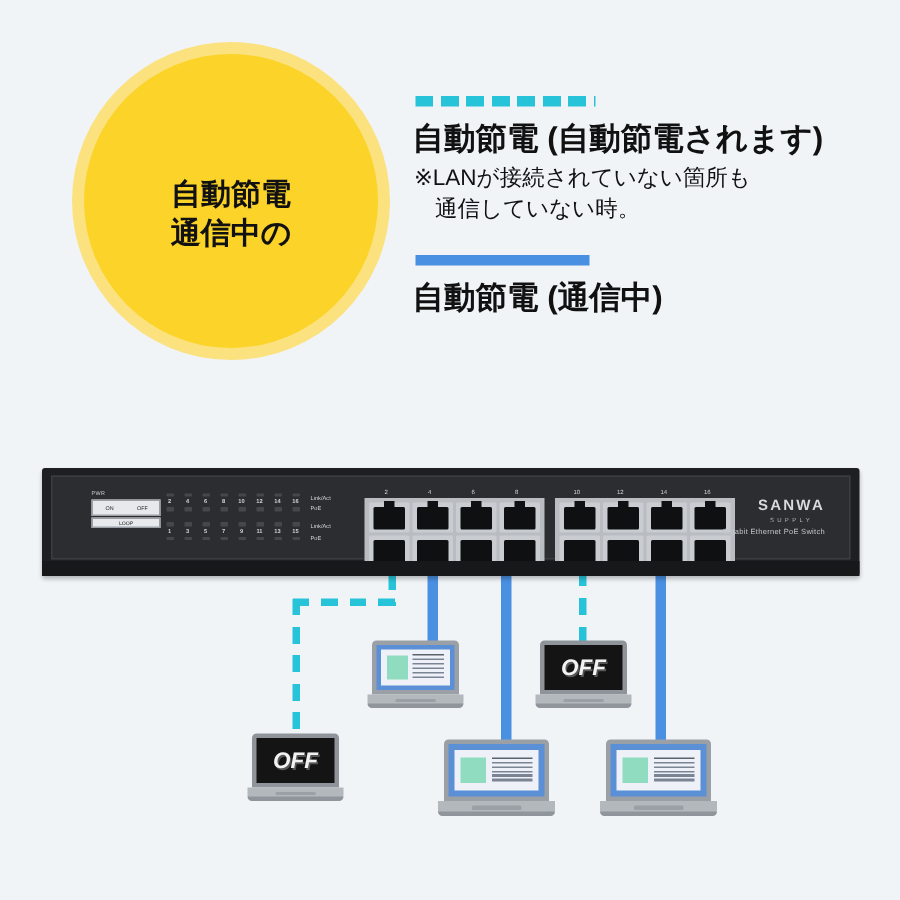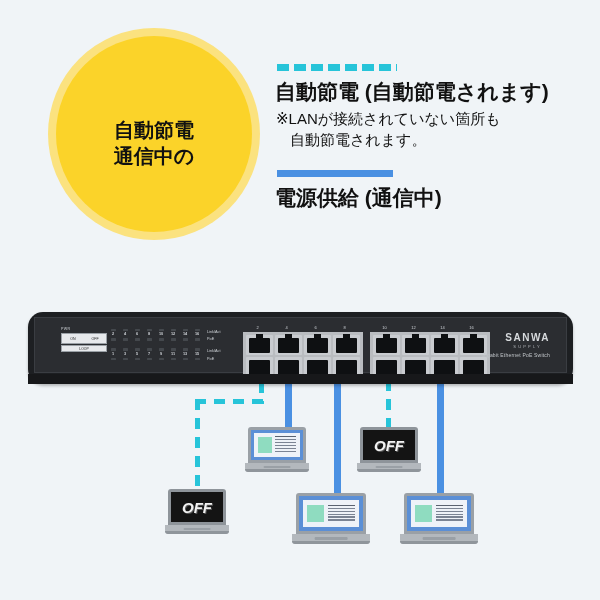--- a/index.html
+++ b/index.html
@@ -74,21 +74,21 @@
     background: repeating-linear-gradient(to right,
       #27c4d9 0px, #27c4d9 11px, transparent 11px, transparent 19px);
   }
   .cable.teal { background: #27c4d9; }
 
   
   .switch {
     position: absolute; left: 28px; top: 312px;
     width: 545px; height: 72px;
     background: #1d1f22;
-    border-radius: 15px;
+    border-radius: 2px;
     box-shadow: 0 2px 3px rgba(0,0,0,.25);
   }
   .switch-face {
     position: absolute; left: 6px; top: 5px; right: 6px; bottom: 11px;
     background: #2b2d31;
     border: 1px solid #3a3d42;
   }
   .switch-foot {
     position: absolute; left: 0; bottom: 0; width: 100%; height: 10px;
     background: #17181a;
@@ -220,24 +220,24 @@
   <div class="circle"></div>
   <div class="circle-lines">
     <div>自動節電</div>
     <div>通信中の</div>
   </div>
 
   <div class="dash-rule"></div>
   <div class="head1">自動節電 (自動節電されます)</div>
   <div class="note">
     <div>※LANが接続されていない箇所も</div>
-    <div class="indent">自動節電されます。</div>
+    <div class="indent">通信していない時。</div>
   </div>
   <div class="solid-rule"></div>
-  <div class="head2">電源供給 (通信中)</div>
+  <div class="head2">自動節電 (通信中)</div>
 
   <div class="cable teal" style="left:259px; top:360px; width:5px; height:22px;"></div>
   <div class="cable dash-v" style="left:259px; top:382px; width:5px; height:22px;"></div>
   <div class="cable dash-h" style="left:195px; top:399px; width:69px; height:5px;"></div>
   <div class="cable dash-v" style="left:195px; top:399px; width:5px; height:92px;"></div>
 
   <div class="cable solid" style="left:285px; top:360px; width:7px; height:68px;"></div>
 
   <div class="cable solid" style="left:334px; top:360px; width:7px; height:134px;"></div>
 

